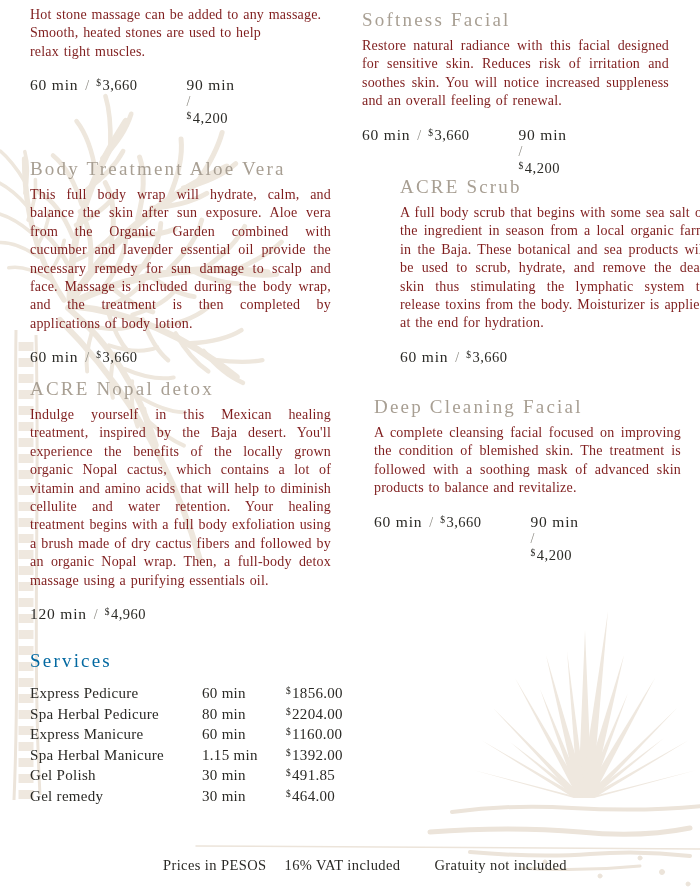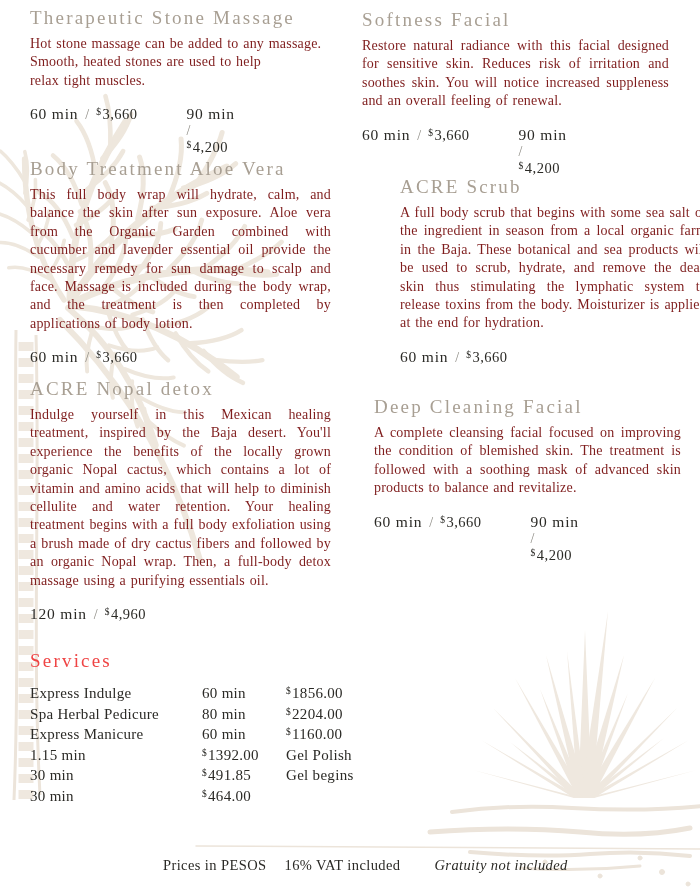--- a/index.html
+++ b/index.html
@@ -19,35 +19,35 @@
   }
   .prices { margin-top:15px; display:flex; align-items:baseline; color:#2b2a26; }
   .pgroup { display:inline-flex; align-items:baseline; }
   .pgroup + .pgroup { margin-left:42px;flex-direction:column; }
   .dur { font-size:15.5px; letter-spacing:0.8px; }
   .sep { color:#8f8d86; margin:0 7px; font-size:14px; }
   .amt { font-size:14.5px; letter-spacing:0.5px; }
   .cur { font-size:9.5px; position:relative; top:-4px; margin-right:1px; }
   .services { position:absolute; left:30px; top:649px; width:318px; z-index:1; }
   .services h2 {
-    font-size:19px; font-weight:400; color:#ef4444;
+    font-size:19px; font-weight:400; color:#0369a1;
     letter-spacing:2.2px; margin:0 0 12px 0; line-height:23px;
   }
   .svc-table {
     display:grid; grid-template-columns:172px 84px 1fr;
     font-size:15px; line-height:18.6px; color:#2b2a26; letter-spacing:0.3px;
   }
   .svc-cell { white-space:nowrap; }
   .footer {
     position:absolute; left:155px; top:857px; z-index:1; display:flex;
     font-size:14.5px; color:#2b2a26; letter-spacing:0.4px; white-space:nowrap;
   }
   .footer .f1 { margin-left:8px; }
   .footer .f2 { margin-left:18px; }
-  .footer .f3 { margin-left:34px;font-style:italic; }
+  .footer .f3 { margin-left:34px; }
 </style>
 </head>
 <body>
 
 <div class="page">
 
   <svg class="bg" width="700" height="890" viewBox="0 0 700 890" aria-hidden="true">
     <defs>
       <g id="frond" stroke="#eee7dd" stroke-width="4" stroke-linecap="round" fill="none">
         <path d="M0,0 Q70,-38 160,-30" stroke-width="6"></path>
@@ -103,21 +103,20 @@
       <path d="M520,868 q60,4 120,-2" stroke-width="3"></path>
       <circle cx="545" cy="862" r="2" fill="#ece4da"></circle>
       <circle cx="600" cy="876" r="2" fill="#ece4da"></circle>
       <circle cx="640" cy="858" r="2" fill="#ece4da"></circle>
       <circle cx="662" cy="872" r="2.5" fill="#ece4da"></circle>
       <circle cx="688" cy="884" r="2" fill="#ece4da"></circle>
     </g>
   </svg>
 
   <section class="sec" style="left:30px; top:6px; width:301px;">
-    <h2>Therapeutic Stone Massage</h2>
     <p>Hot stone massage can be added to any massage.
 Smooth, heated stones are used to help
 relax tight muscles.</p>
     <div class="prices">
       <span class="pgroup">
         <span class="dur">60 min</span>
         <span class="sep">/</span>
         <span class="amt"><span class="cur">$</span><span>3,660</span></span>
       </span>
       <span class="pgroup">
@@ -194,40 +193,41 @@
         <span class="dur">90 min</span>
         <span class="sep">/</span>
         <span class="amt"><span class="cur">$</span><span>4,200</span></span>
       </span>
     </div>
   </section>
 
   <div class="services">
     <h2>Services</h2>
     <div class="svc-table">
-      <span class="svc-cell">Express Indulge</span>
+      <span class="svc-cell">Express Pedicure</span>
       <span class="svc-cell">60 min</span>
       <span class="svc-cell"><span class="cur">$</span><span>1856.00</span></span>
 
       <span class="svc-cell">Spa Herbal Pedicure</span>
       <span class="svc-cell">80 min</span>
       <span class="svc-cell"><span class="cur">$</span><span>2204.00</span></span>
 
       <span class="svc-cell">Express Manicure</span>
       <span class="svc-cell">60 min</span>
       <span class="svc-cell"><span class="cur">$</span><span>1160.00</span></span>
 
+      <span class="svc-cell">Spa Herbal Manicure</span>
       <span class="svc-cell">1.15 min</span>
       <span class="svc-cell"><span class="cur">$</span><span>1392.00</span></span>
 
       <span class="svc-cell">Gel Polish</span>
       <span class="svc-cell">30 min</span>
       <span class="svc-cell"><span class="cur">$</span><span>491.85</span></span>
 
-      <span class="svc-cell">Gel begins</span>
+      <span class="svc-cell">Gel remedy</span>
       <span class="svc-cell">30 min</span>
       <span class="svc-cell"><span class="cur">$</span><span>464.00</span></span>
     </div>
   </div>
 
   <div class="footer">
     <span class="f1">Prices in PESOS</span>
     <span class="f2">16% VAT included</span>
     <span class="f3">Gratuity not included</span>
   </div>

